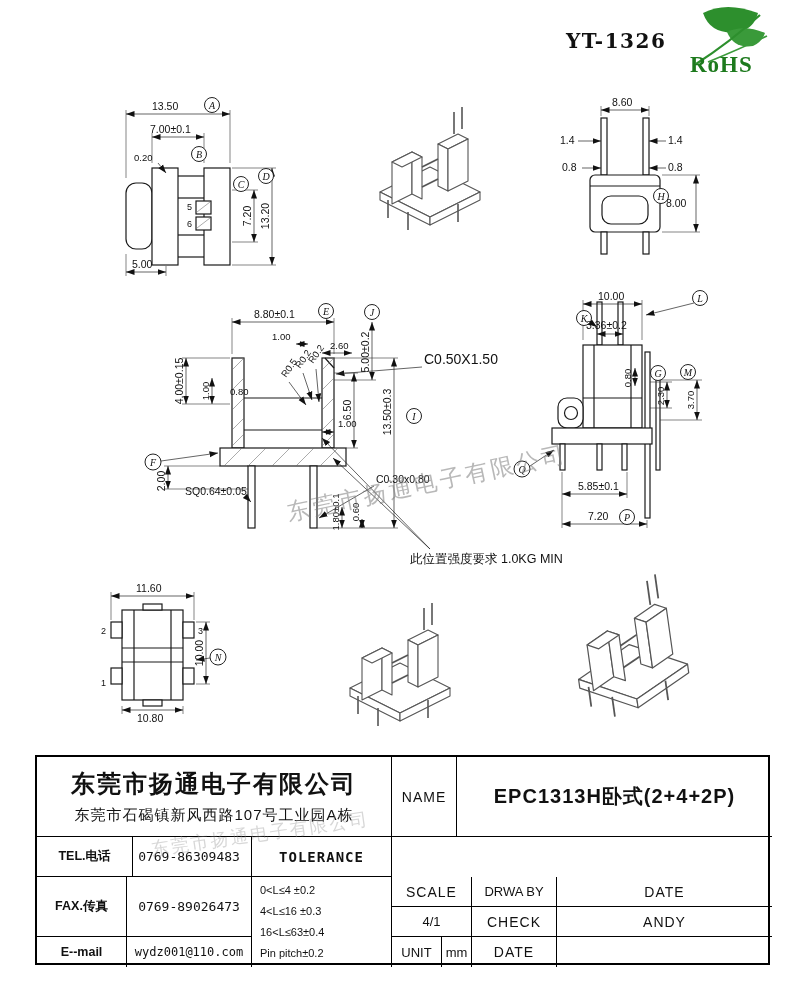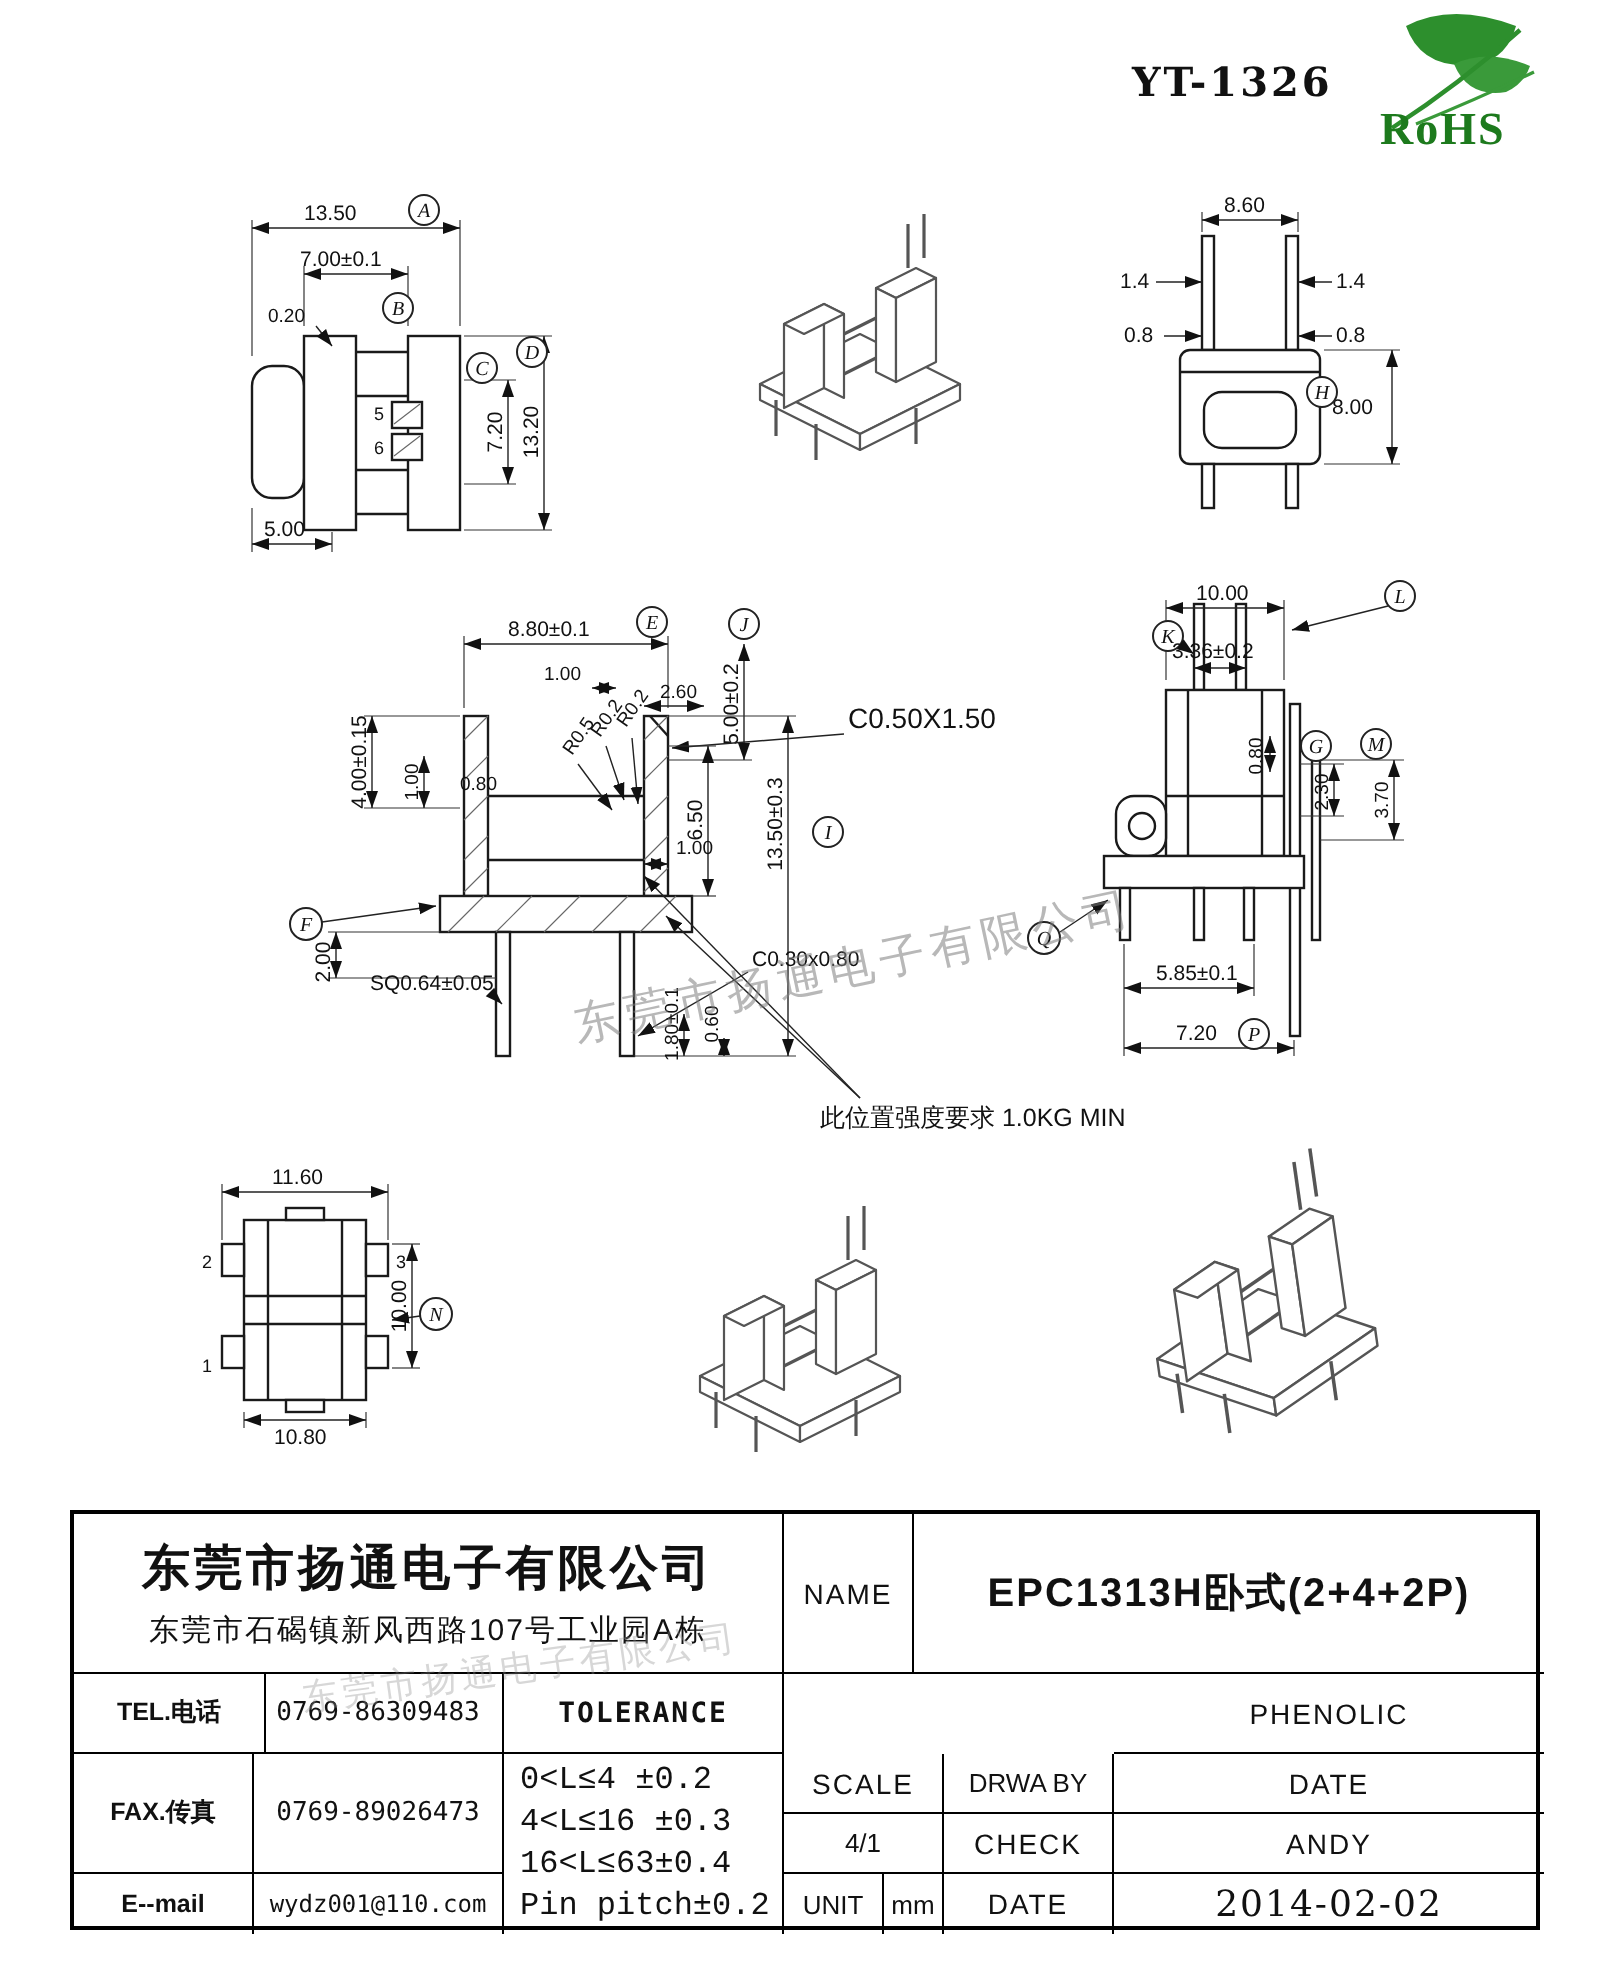--- a/index.html
+++ b/index.html
@@ -40,21 +40,21 @@
           color:#111; overflow:hidden; }
   .cell.last-col { border-right:none; }
   .cell.last-row { border-bottom:none; }
   .company-cell { flex-direction:column; gap:6px; }
   .company { font-size:24px; font-weight:600; letter-spacing:2px; }
   .address { font-size:15px; letter-spacing:1px; }
   .lab  { font-size:12.5px; font-weight:700; }
   .val-mono { font-family:"DejaVu Sans Mono",monospace; font-size:13px; }
   .tol-head { font-family:"DejaVu Sans Mono",monospace; font-size:14px; font-weight:700; letter-spacing:1px; }
   .tol-lines { flex-direction:column; align-items:flex-start; justify-content:center;
-               padding-left:8px; font-family:Liberation Mono, monospace; font-size:16px;
+               padding-left:8px; font-family:Liberation Sans, sans-serif; font-size:11px;
                line-height:21px; text-align:left; }
   .name-label { font-size:14px; letter-spacing:1px; }
   .name-value { font-size:20px; font-weight:600; letter-spacing:1px; }
   .plain { font-size:14px; letter-spacing:1px; }
   .small-plain { font-size:13px; }
   .date-value { font-family:"DejaVu Serif",serif; font-size:18px; letter-spacing:1px; }
   .drwa { line-height:14px; font-size:13px; }
 </style>
 </head>
 <body>
@@ -445,21 +445,20 @@
     <div class="cell company-cell" style="left:0;top:0;width:355px;height:80px;">
       <div class="company">东莞市扬通电子有限公司</div>
       <div class="address">东莞市石碣镇新风西路107号工业园A栋</div>
     </div>
     <div class="cell name-label" style="left:355px;top:0;width:65px;height:80px;">NAME</div>
     <div class="cell name-value last-col" style="left:420px;top:0;width:315px;height:80px;">EPC1313H卧式(2+4+2P)</div>
 
     <div class="cell lab" style="left:0;top:80px;width:96px;height:40px;">TEL.电话</div>
     <div class="cell val-mono" style="left:90px;top:80px;width:125px;height:40px;">0769-86309483</div>
     <div class="cell tol-head" style="left:215px;top:80px;width:140px;height:40px;">TOLERANCE</div>
-    <div class="cell plain last-col" style="left:520px;top:80px;width:215px;height:40px;">PHENOLIC</div>
 
     <div class="cell lab" style="left:0;top:120px;width:90px;height:60px;">FAX.传真</div>
     <div class="cell val-mono" style="left:90px;top:120px;width:125px;height:60px;">0769-89026473</div>
 
     <div class="cell tol-lines last-row" style="left:215px;top:120px;width:140px;height:90px;">
       <div>0&lt;L≤4  ±0.2</div>
       <div>4&lt;L≤16 ±0.3</div>
       <div>16&lt;L≤63±0.4</div>
       <div>Pin pitch±0.2</div>
     </div>
@@ -470,16 +469,15 @@
 
     <div class="cell small-plain" style="left:355px;top:150px;width:80px;height:30px;">4/1</div>
     <div class="cell plain" style="left:435px;top:150px;width:85px;height:30px;">CHECK</div>
     <div class="cell plain last-col" style="left:520px;top:150px;width:215px;height:30px;">ANDY</div>
 
     <div class="cell lab last-row" style="left:0;top:180px;width:90px;height:30px;">E--mail</div>
     <div class="cell val-mono last-row" style="left:90px;top:180px;width:125px;height:30px;font-size:12px;">wydz001@110.com</div>
     <div class="cell small-plain last-row" style="left:355px;top:180px;width:50px;height:30px;">UNIT</div>
     <div class="cell small-plain last-row" style="left:405px;top:180px;width:30px;height:30px;">mm</div>
     <div class="cell plain last-row" style="left:435px;top:180px;width:85px;height:30px;">DATE</div>
-    <div class="cell date-value last-col last-row" style="left:520px;top:180px;width:215px;height:30px;">2014-02-02</div>
 
   </div>
 </div>
 
 </body></html>

